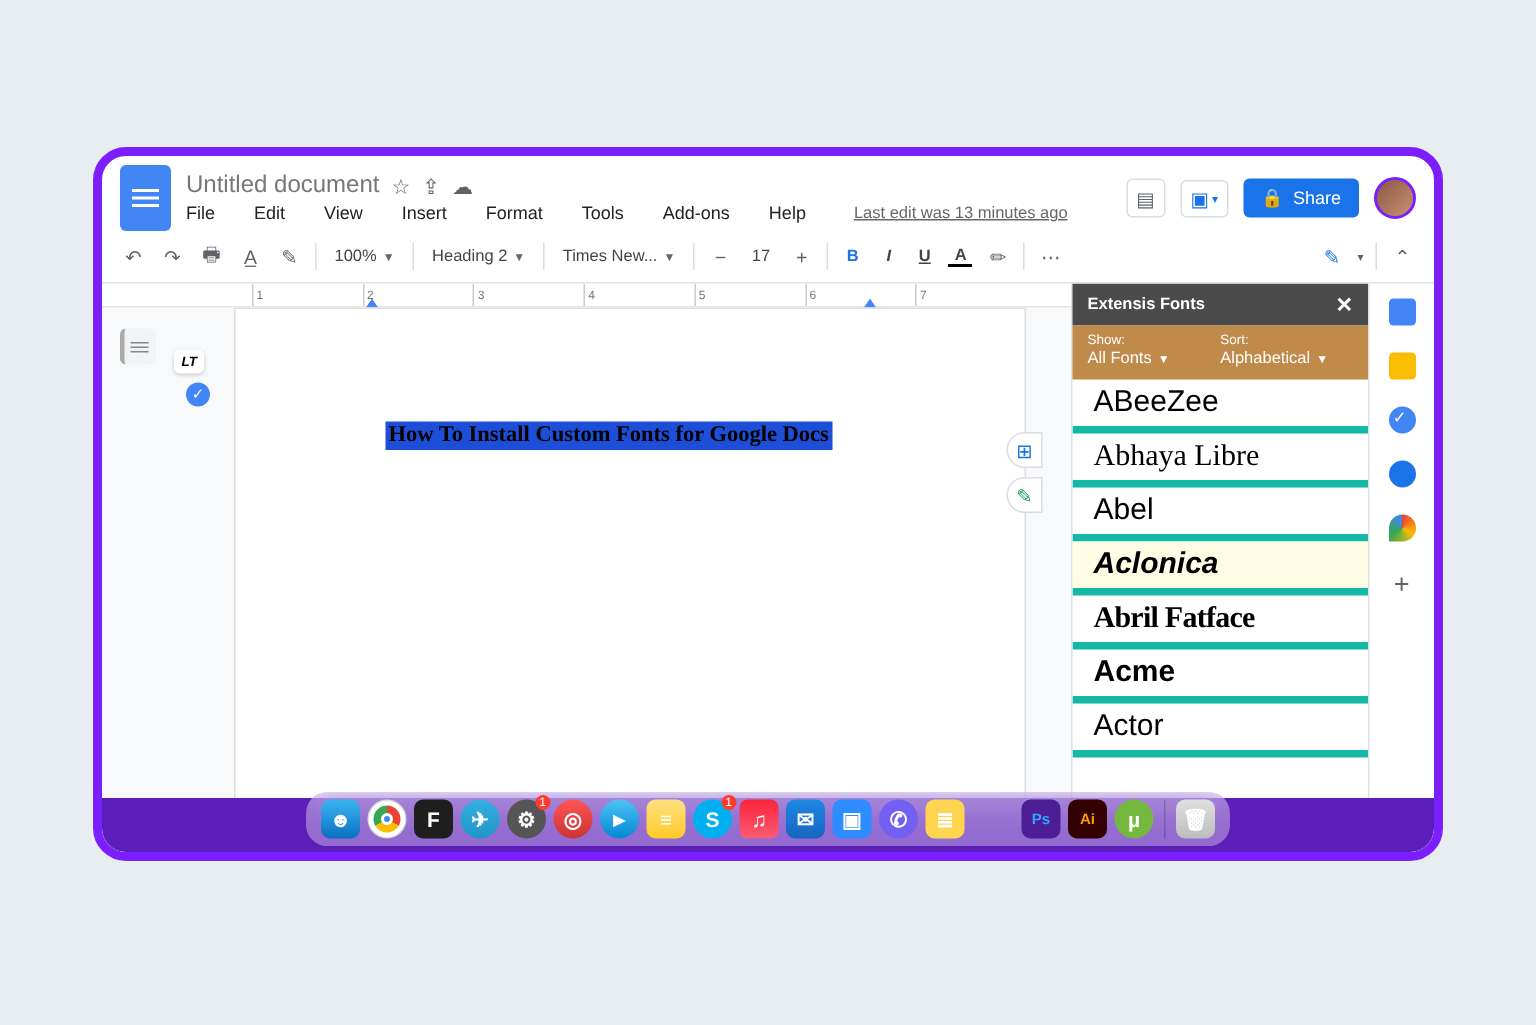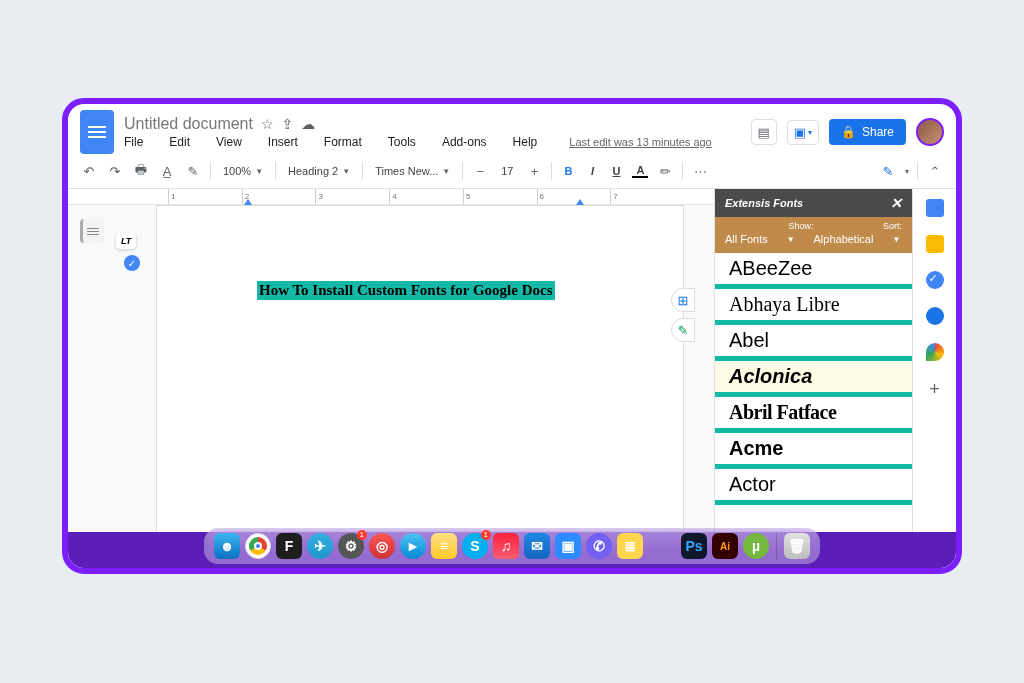--- a/index.html
+++ b/index.html
@@ -45,37 +45,37 @@
 .ruler-ind { position: absolute; left: 176px; top: 10px; width: 0; height: 0; border-left: 4px solid transparent; border-right: 4px solid transparent; border-bottom: 6px solid #4285f4; }
 .ruler-ind2 { position: absolute; right: 130px; top: 10px; width: 0; height: 0; border-left: 4px solid transparent; border-right: 4px solid transparent; border-bottom: 6px solid #4285f4; }
 
 .page { position: absolute; left: 88px; top: 16px; right: 30px; bottom: 0; background: #fff; border: 1px solid #ddd; }
 .outline-btn { position: absolute; left: 12px; top: 30px; width: 24px; height: 24px; background: #f1f3f4; border-radius: 4px; border-left: 3px solid #aaa; display: flex; flex-direction: column; justify-content: center; gap: 2px; padding-left: 4px; }
 .outline-btn div { height: 1px; background: #888; width: 12px; }
 
 .lt-badge { position: absolute; left: 48px; top: 44px; background: #fff; padding: 3px 5px; border-radius: 4px; box-shadow: 0 1px 3px rgba(0,0,0,0.2); font-size: 9px; font-weight: bold; font-style: italic; }
 .lt-check { position: absolute; left: 56px; top: 66px; width: 16px; height: 16px; background: #4285f4; border-radius: 50%; color: #fff; font-size: 10px; display: flex; align-items: center; justify-content: center; }
 
-.doc-heading { position: absolute; left: 100px; top: 75px; font-family: 'Times New Roman', serif; font-size: 15px; font-weight: bold; background: #14b8a6; padding: 1px 2px; }
+.doc-heading { position: absolute; left: 100px; top: 75px; font-family: 'Times New Roman', serif; font-size: 15px; font-weight: bold; background: #1d4ed8; padding: 1px 2px; }
 
 .side-tools { position: absolute; right: -12px; top: 82px; display: flex; flex-direction: column; gap: 6px; }
 .st-btn { width: 24px; height: 24px; background: #fff; border: 1px solid #dadce0; border-radius: 12px 0 0 12px; display: flex; align-items: center; justify-content: center; font-size: 13px; }
 .st-btn.blue { color: #1a73e8; }
 .st-btn.green { color: #0f9d58; }
 
 .explore { position: absolute; right: 8px; bottom: 8px; width: 22px; height: 22px; background: #5f6368; border-radius: 4px; color: #fff; display: flex; align-items: center; justify-content: center; font-size: 13px; }
 
 
 .panel { width: 198px; background: #fff; border-left: 1px solid #e0e0e0; display: flex; flex-direction: column; }
-.panel-hdr { background: #4a4a4a; color: #fff; padding: 6px 10px; font-size: 11px; font-weight: bold; display: flex; justify-content: space-between; align-items: center; font-style: italic; }
+.panel-hdr { background: #4a4a4a; color: #fff; padding: 6px 10px; font-size: 11px; font-weight: bold; display: flex; justify-content: space-between; align-items: center; }
 .panel-close { cursor: pointer; font-size: 14px; }
 .panel-filters { background: #c08a4a; color: #fff; display: flex; padding: 4px 10px 8px 10px; font-size: 10px; }
-.pf-col { flex: 1; text-align: right; }
+.pf-col { flex: 1; }
 .pf-label { font-size: 9px; }
-.pf-val { display: flex; align-items: center; gap: 19px; margin-top: 2px; font-size: 11px; }
+.pf-val { display: flex; align-items: center; gap: 4px; margin-top: 2px; font-size: 11px; }
 .pf-val .arr { font-size: 8px; }
 .font-list { flex: 1; overflow-y: auto; }
 .font-item { padding: 4px 14px; font-size: 20px; border-bottom: 5px solid #14b8a6; cursor: pointer; }
 .font-item.sel { background: #fffce6; }
 .f-abeezee { font-family: sans-serif; }
 .f-abel { font-family: sans-serif; font-weight: 300; }
 .f-abhaya { font-family: serif; }
 .f-abril { font-family: serif; font-weight: 900; letter-spacing: -0.5px; }
 .f-aclonica { font-weight: bold; font-style: italic; }
 .f-acme { font-weight: bold; }
@@ -111,21 +111,21 @@
 .d-set { background: #555; border-radius: 50%; }
 .d-st { background: linear-gradient(#f55,#c33); border-radius: 50%; }
 .d-qt { background: linear-gradient(#4fc3f7,#0288d1); border-radius: 50%; }
 .d-notes { background: linear-gradient(#ffe082,#ffca28); }
 .d-skype { background: #00aff0; border-radius: 50%; }
 .d-music { background: linear-gradient(#fa233b,#fb5c74); border-radius: 20%; }
 .d-mail { background: linear-gradient(#1e88e5,#1565c0); }
 .d-zoom { background: #2d8cff; }
 .d-viber { background: #7360f2; border-radius: 50%; }
 .d-yel { background: #ffd54f; }
-.d-ps { background: #0f172a; color: #31a8ff; font-size: 14px; margin-left: 33px; }
+.d-ps { background: #4c1d95; color: #31a8ff; font-size: 10px; margin-left: 33px; }
 .d-ai { background: #330000; color: #ff9a00; font-size: 10px; }
 .d-ut { background: #76b83f; border-radius: 50%; }
 .d-trash { background: linear-gradient(#e0e0e0,#bdbdbd); }
 .dock-sep { width: 1px; height: 26px; background: rgba(0,0,0,0.2); margin: 0 2px; }
 .badge { position: absolute; top: -3px; right: -3px; background: #ff3b30; color: #fff; font-size: 8px; border-radius: 8px; padding: 0 3px; line-height: 10px; }
 .dk-wrap { position: relative; }
 
 
 .bottom-bar { position: absolute; left: 0; right: 0; bottom: 0; height: 36px; background: #5b1eb8; }
 </style>

